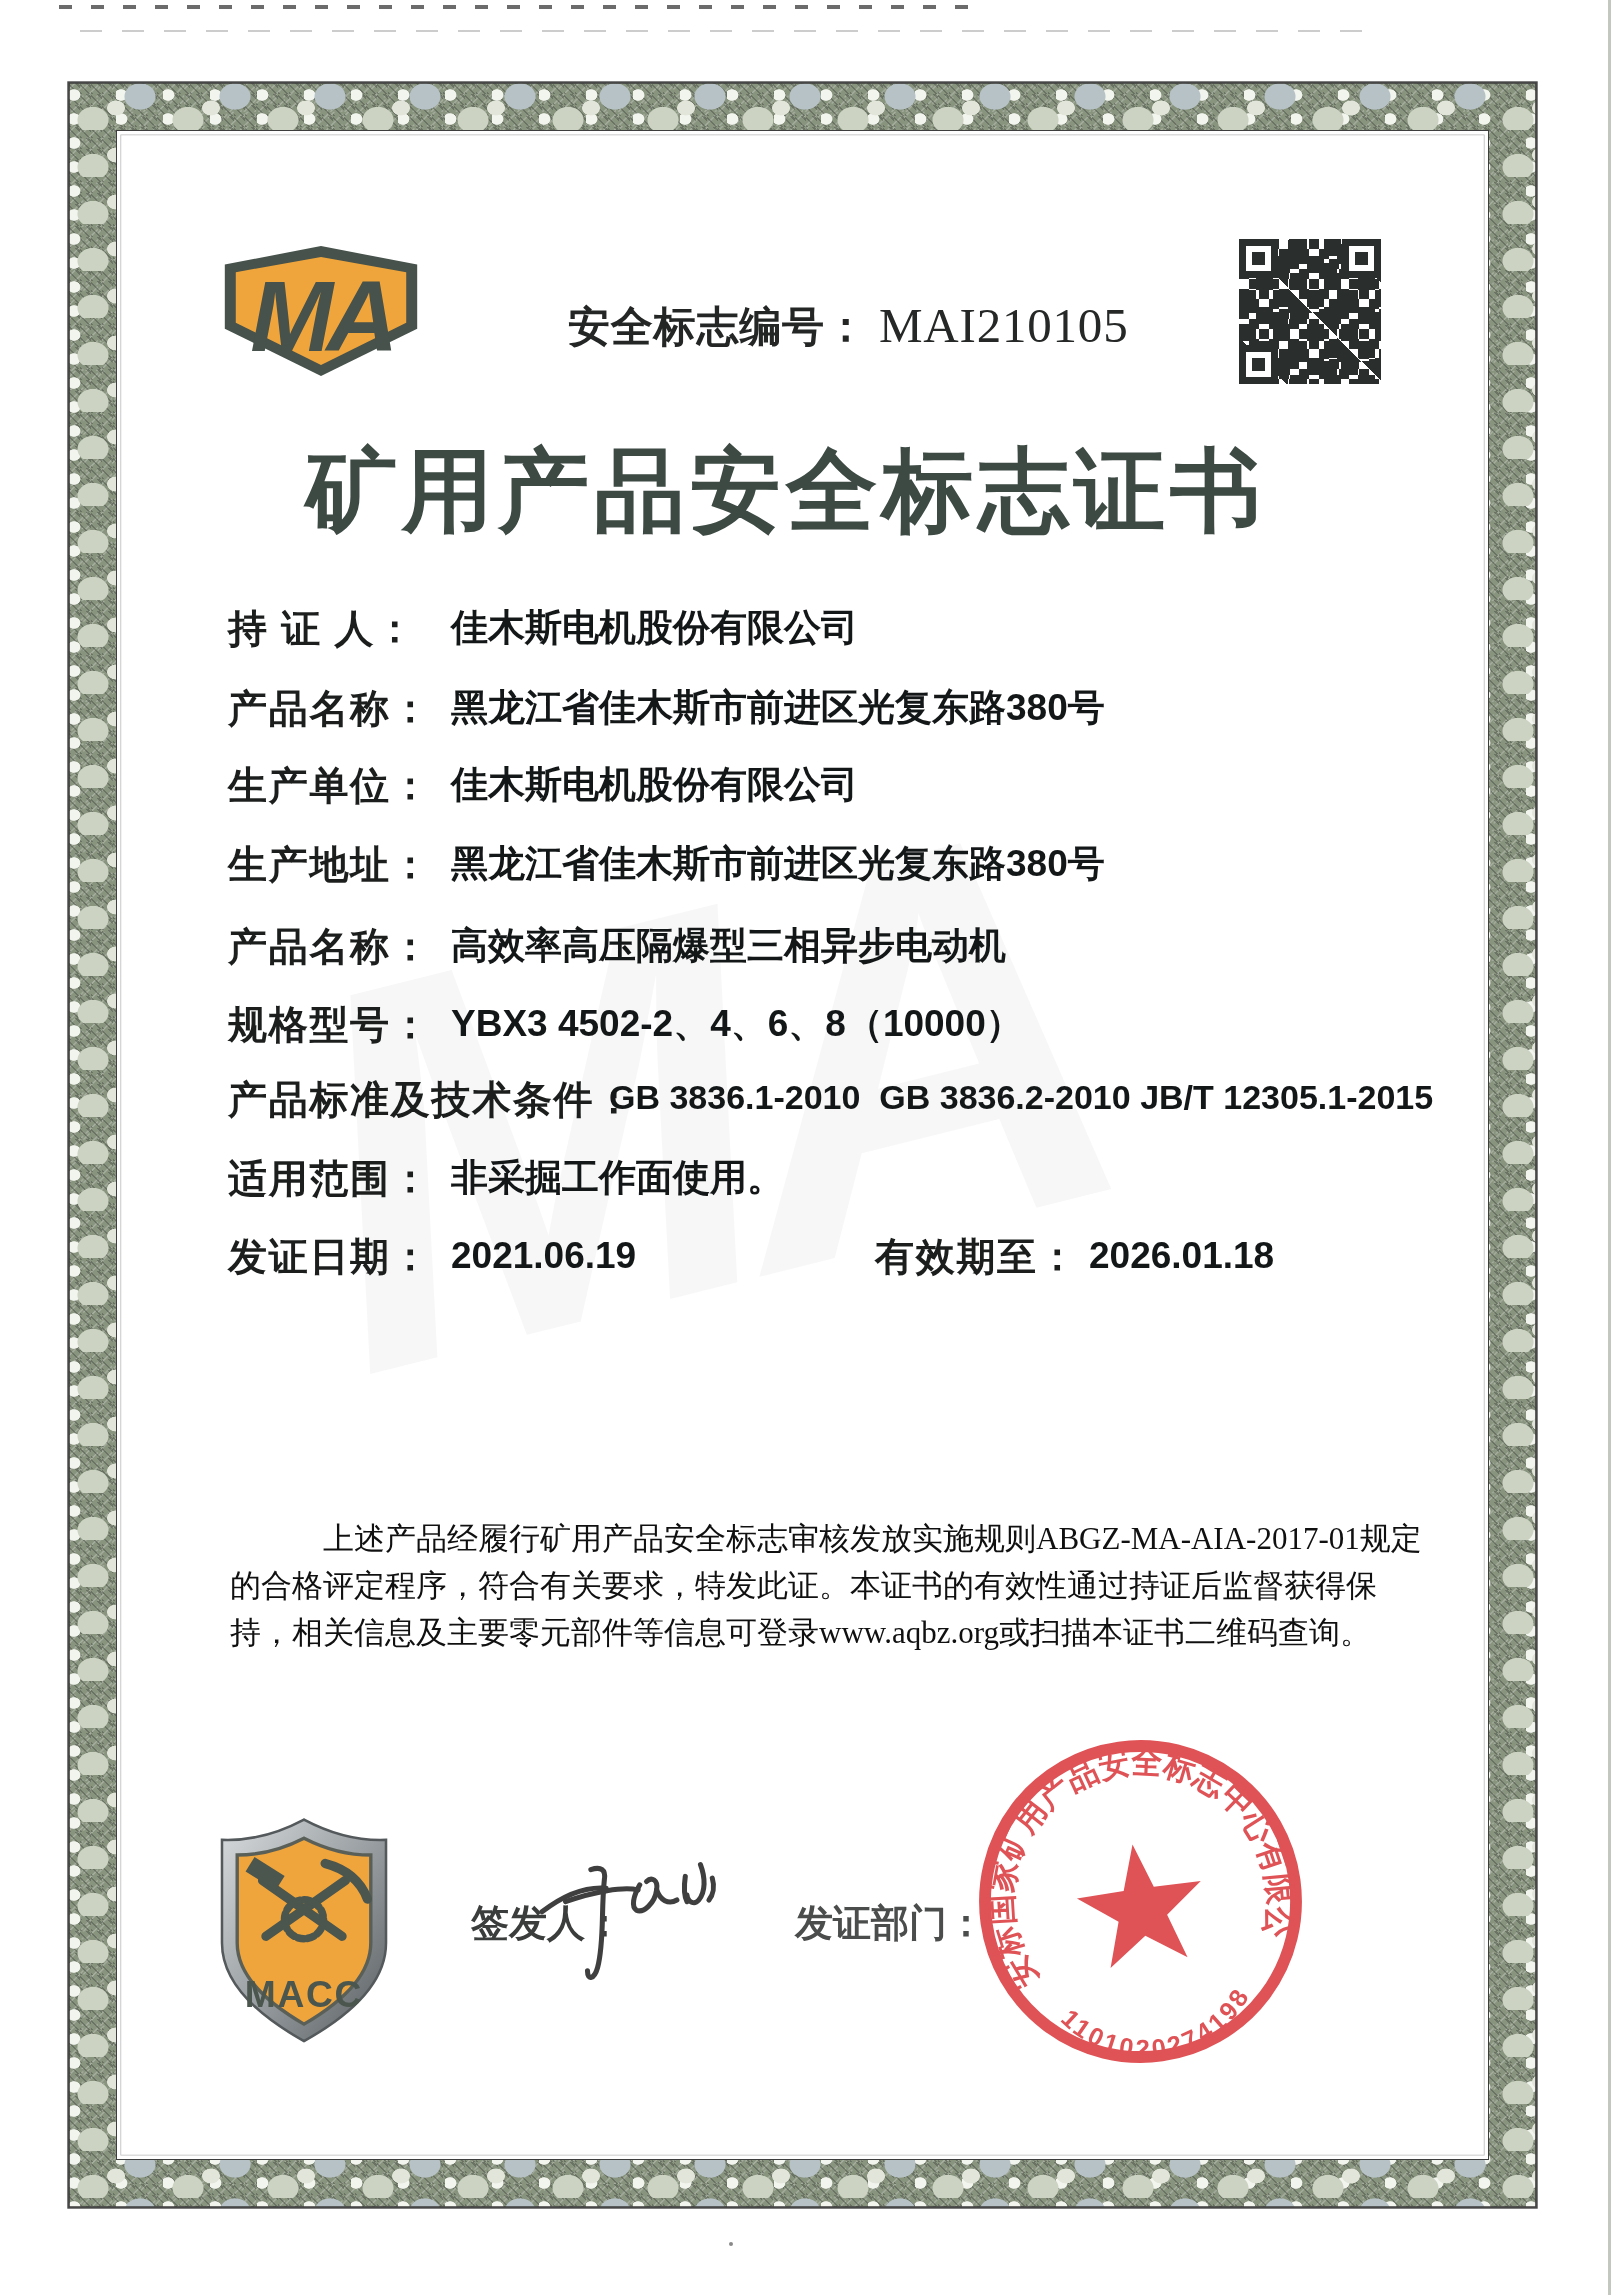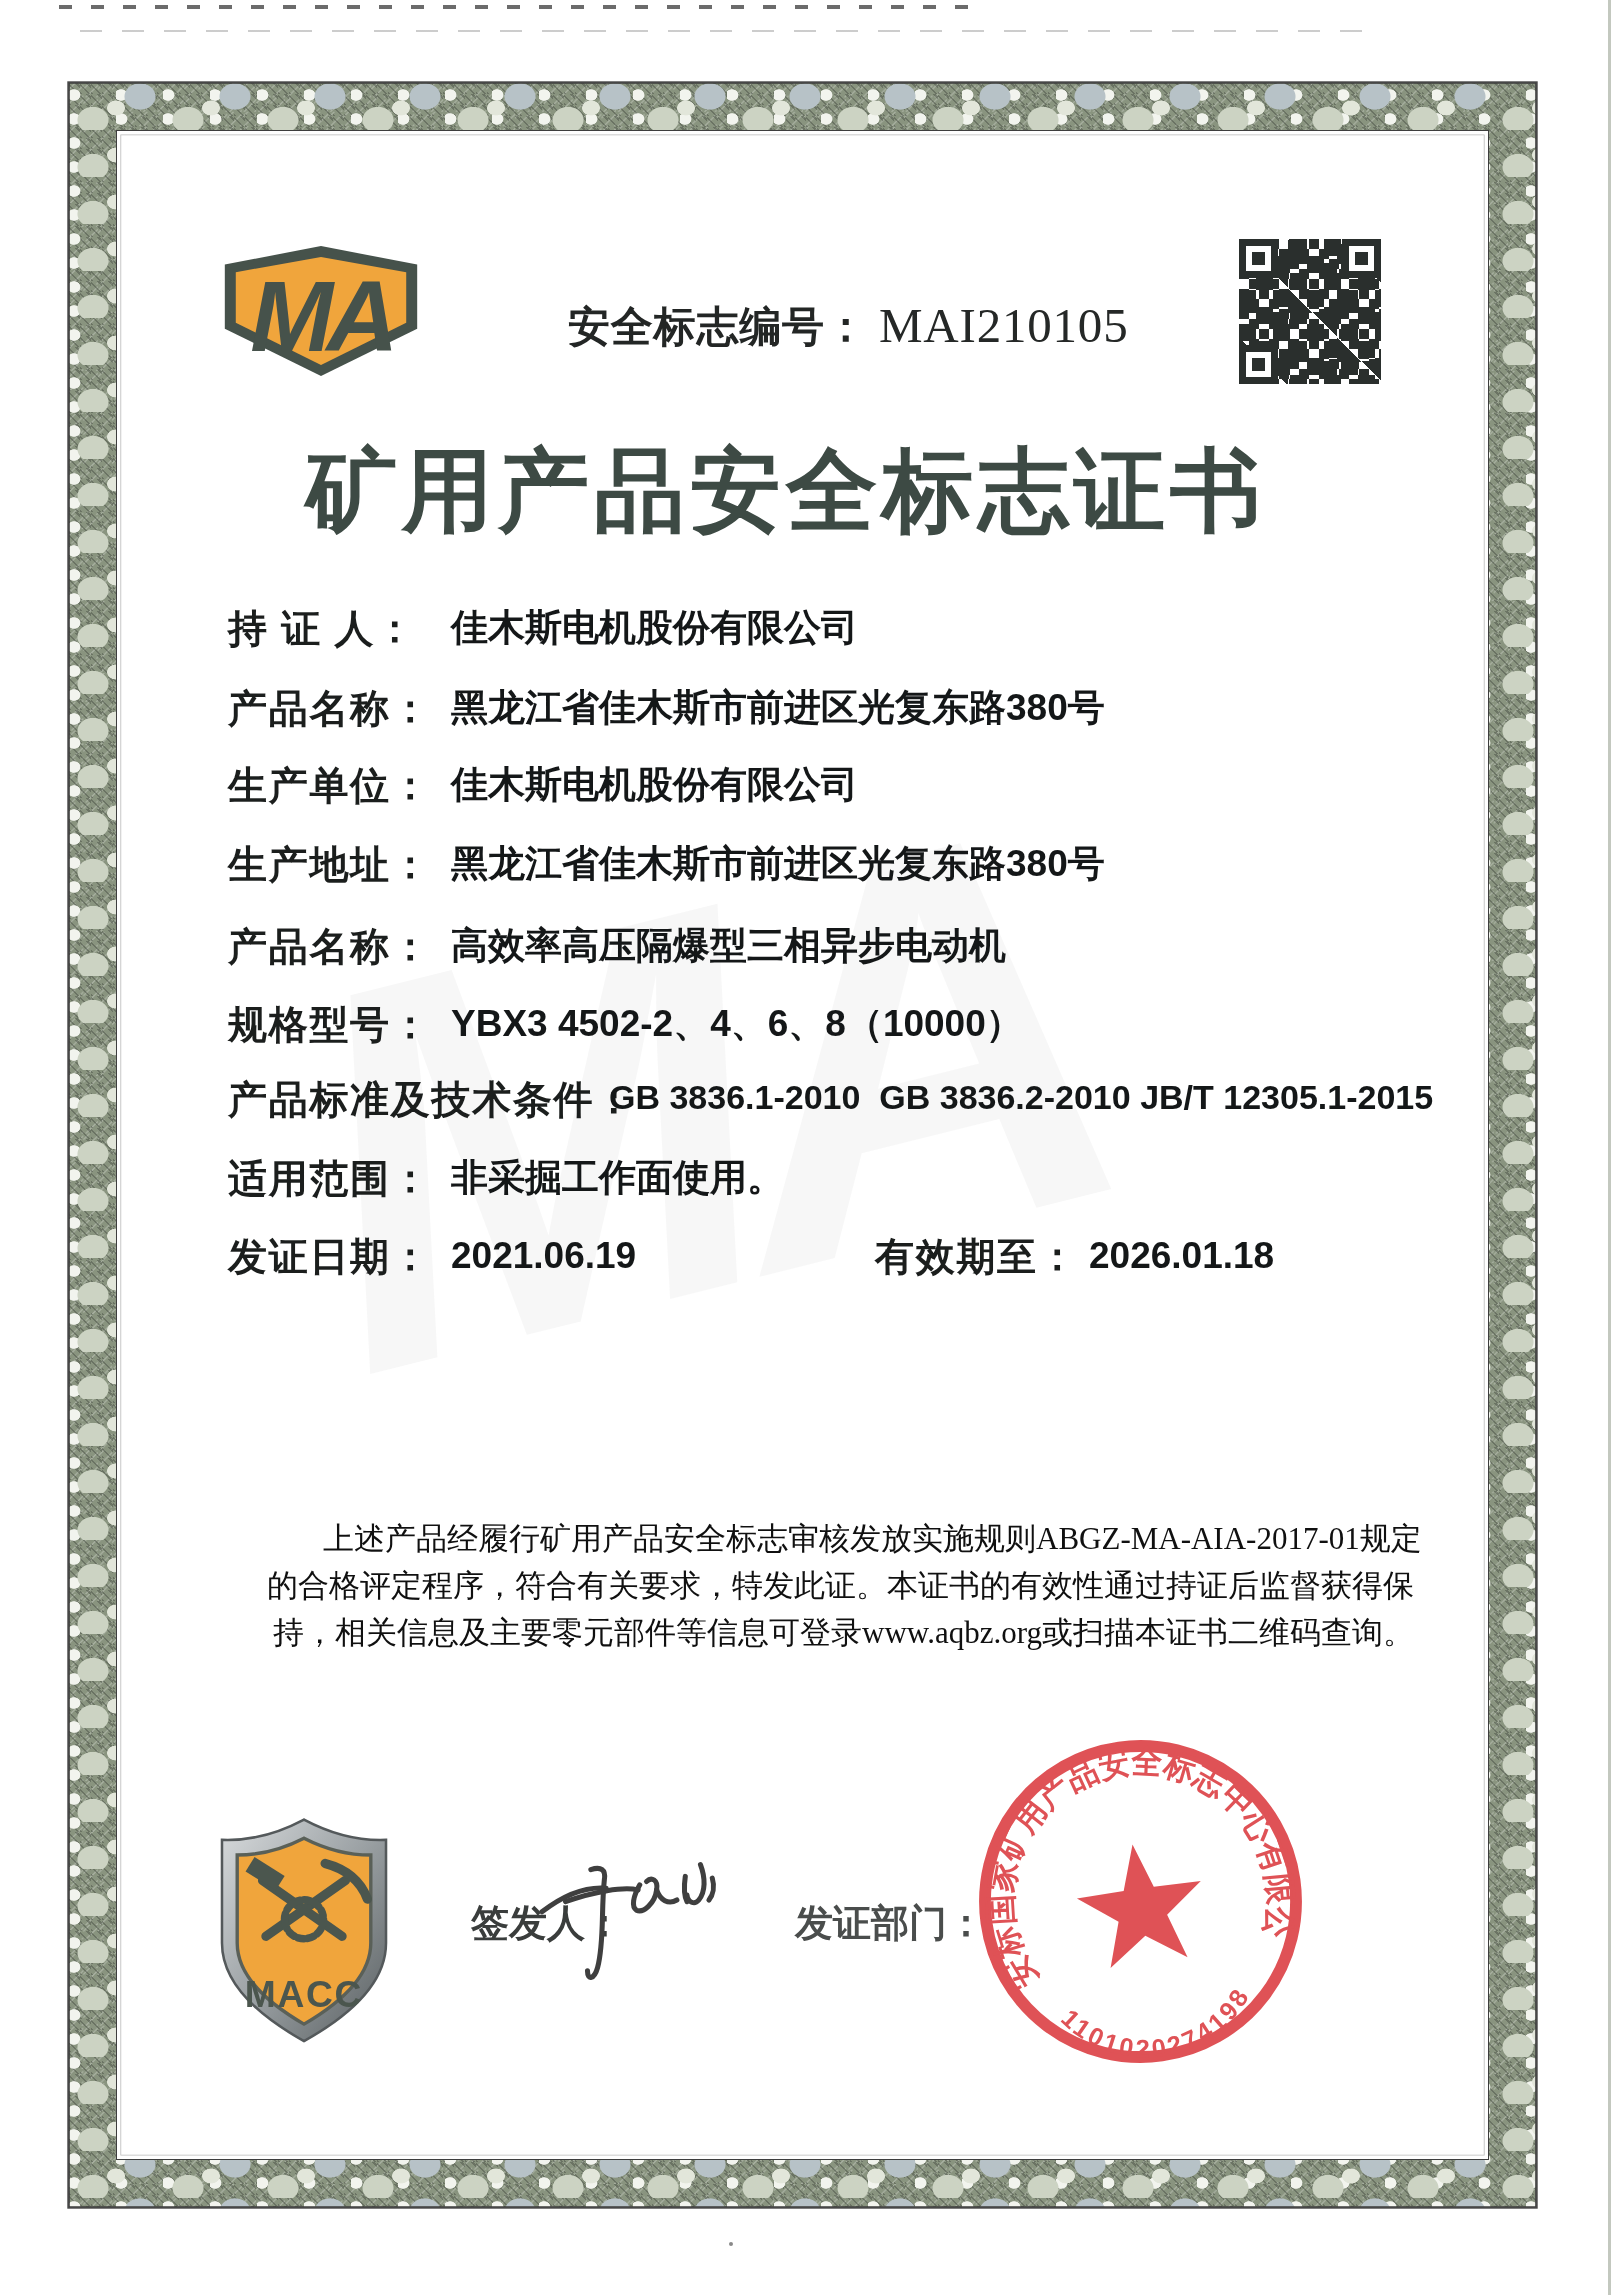--- a/index.html
+++ b/index.html
@@ -59,21 +59,21 @@
     letter-spacing:1.7px;white-space:pre;}
   .val{position:absolute;left:451px;font:700 37px/1 "Liberation Sans",sans-serif;color:#141718;white-space:pre;}
   .val-std{left:609px;font-size:34px;}
   .lbl2{position:absolute;left:875px;font:700 39px/1 "Liberation Sans",sans-serif;color:#1b1e1d;
     letter-spacing:1.7px;white-space:pre;}
   .val2{position:absolute;left:1089px;font:700 37px/1 "Liberation Sans",sans-serif;color:#141718;white-space:pre;}
 
   
   .decl{position:absolute;left:230px;top:1515px;width:1184px;
     font:400 31px/47px "Liberation Serif",serif;color:#101010;}
-  .decl div{white-space:nowrap;text-align:right;}
+  .decl div{white-space:nowrap;}
   .decl .indent{padding-left:93px;}
 
   
   .macc{position:absolute;left:200px;top:1816px;width:208px;height:232px;}
   .signer-label{position:absolute;left:427px;top:1904px;font:700 38px/1 "Liberation Serif",serif;color:#3a3d3c;margin-left:44px;}
   .signature{position:absolute;left:535px;top:1841px;width:207px;height:156px;}
   .issuer-label{position:absolute;left:795px;top:1904px;font:700 38px/1 "Liberation Serif",serif;color:#4a4d4c;}
   .stamp{position:absolute;left:974px;top:1735px;width:333px;height:333px;
     transform:rotate(-8deg);opacity:.9;}
 </style>

